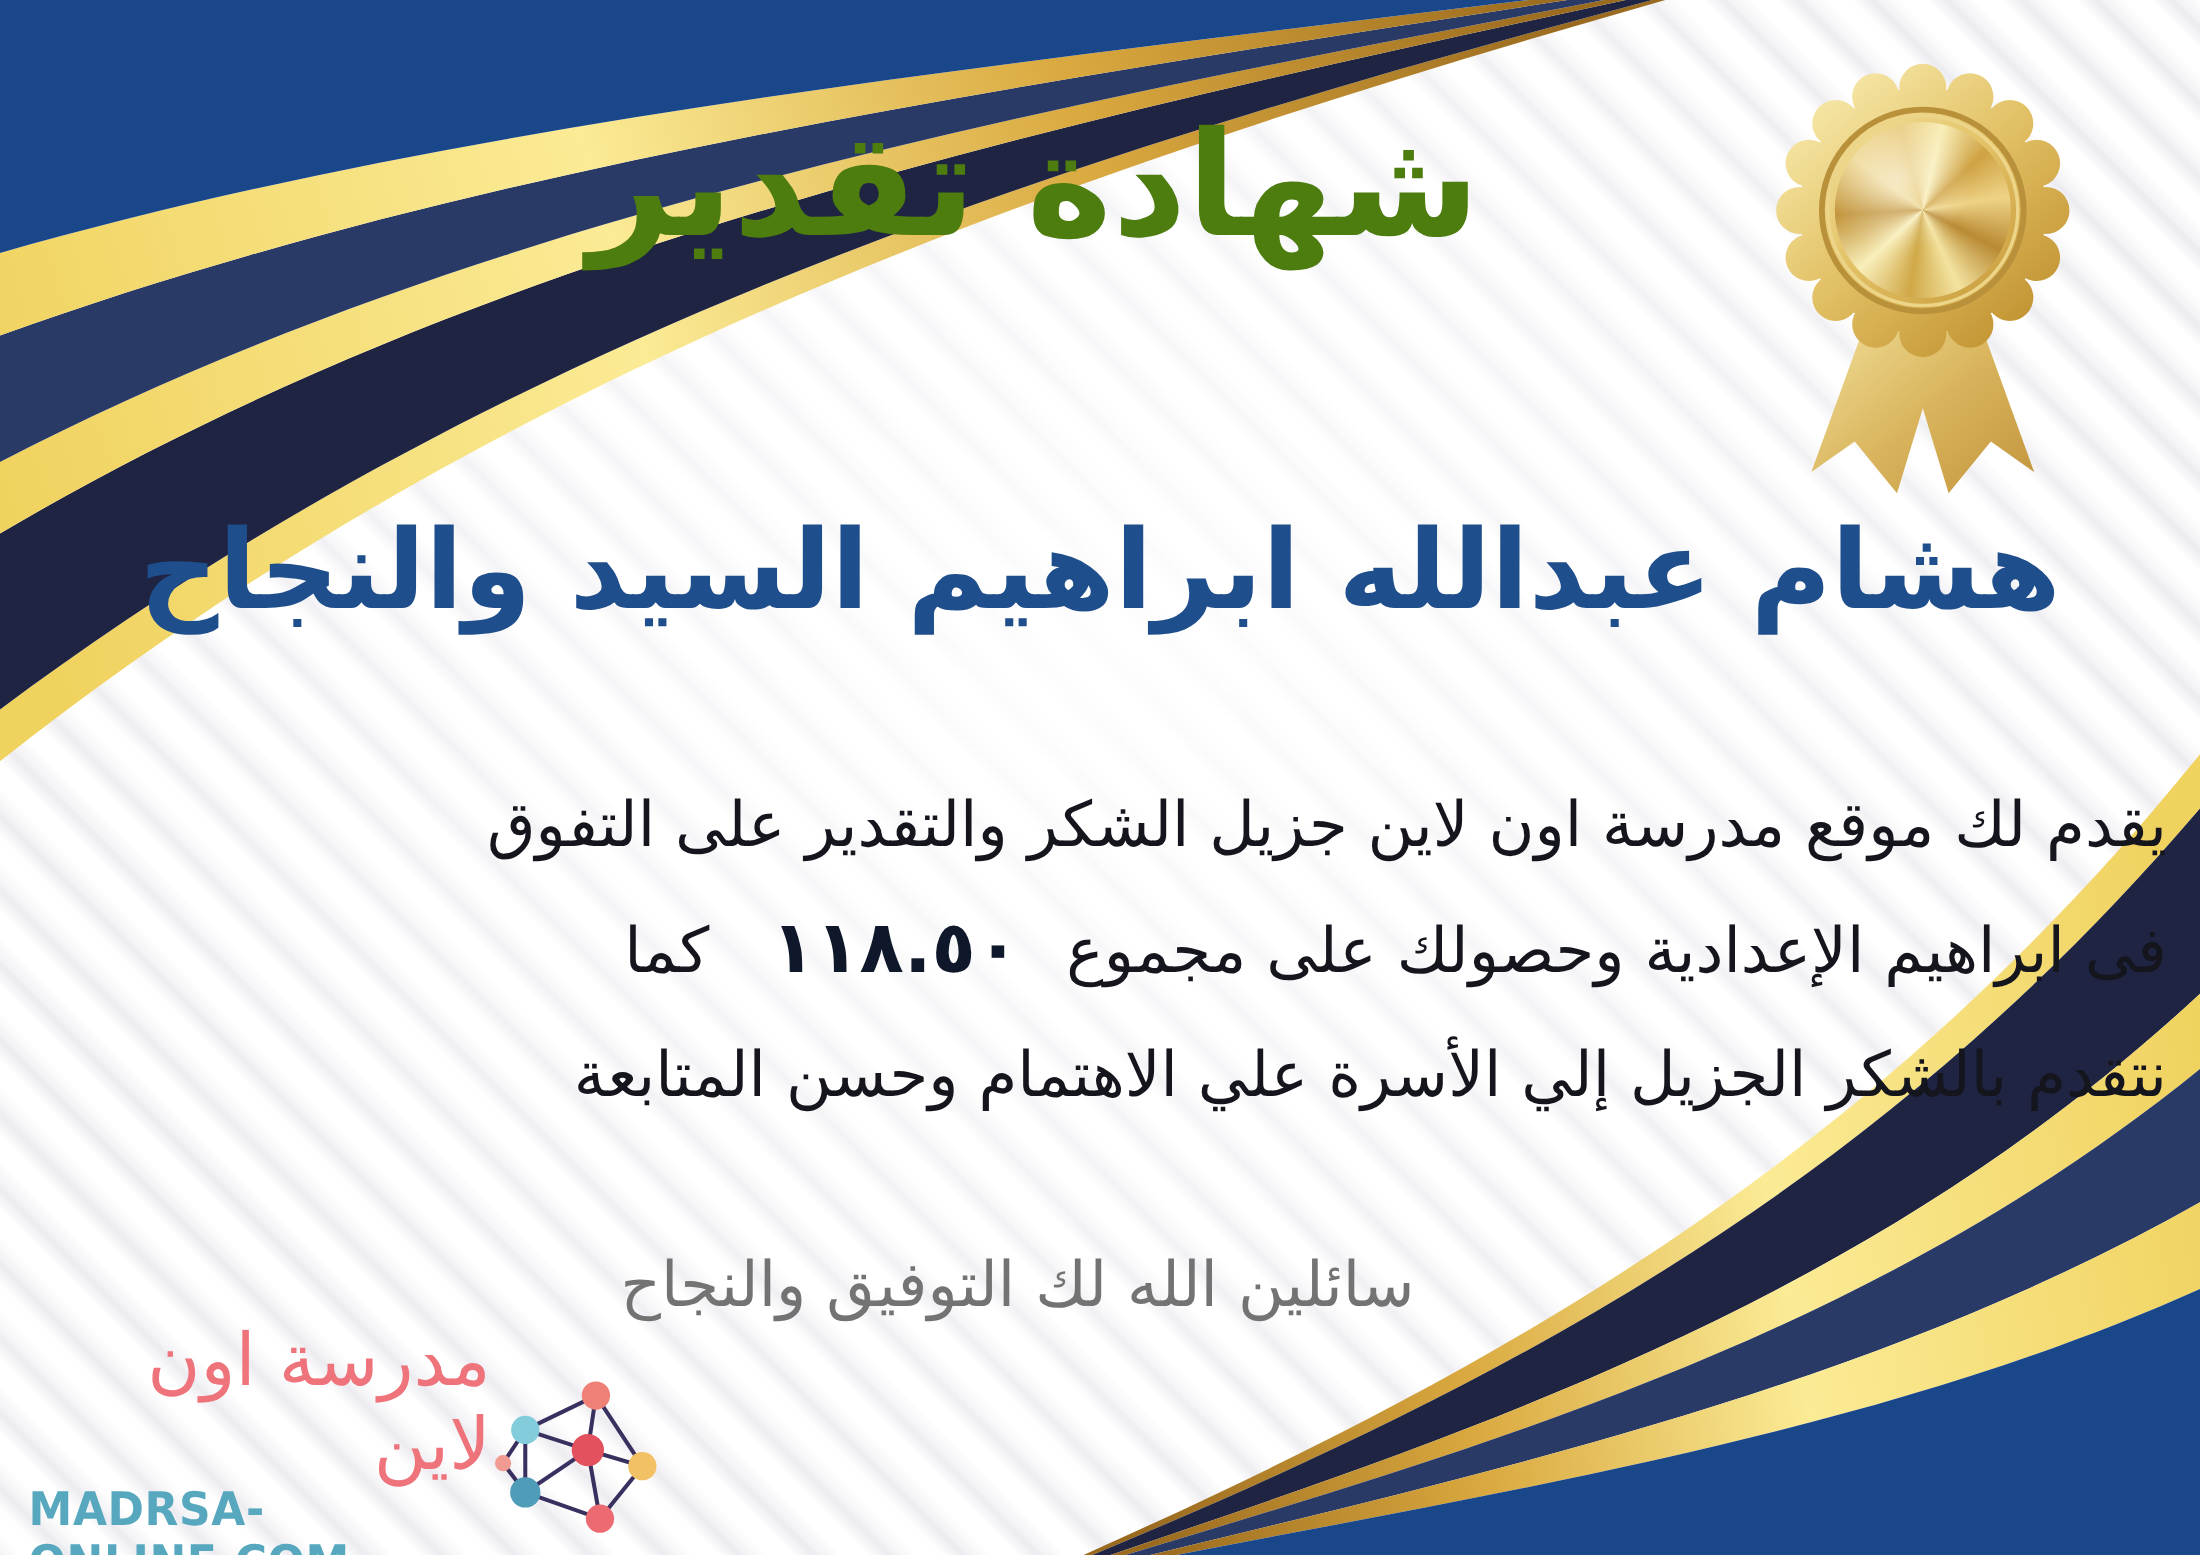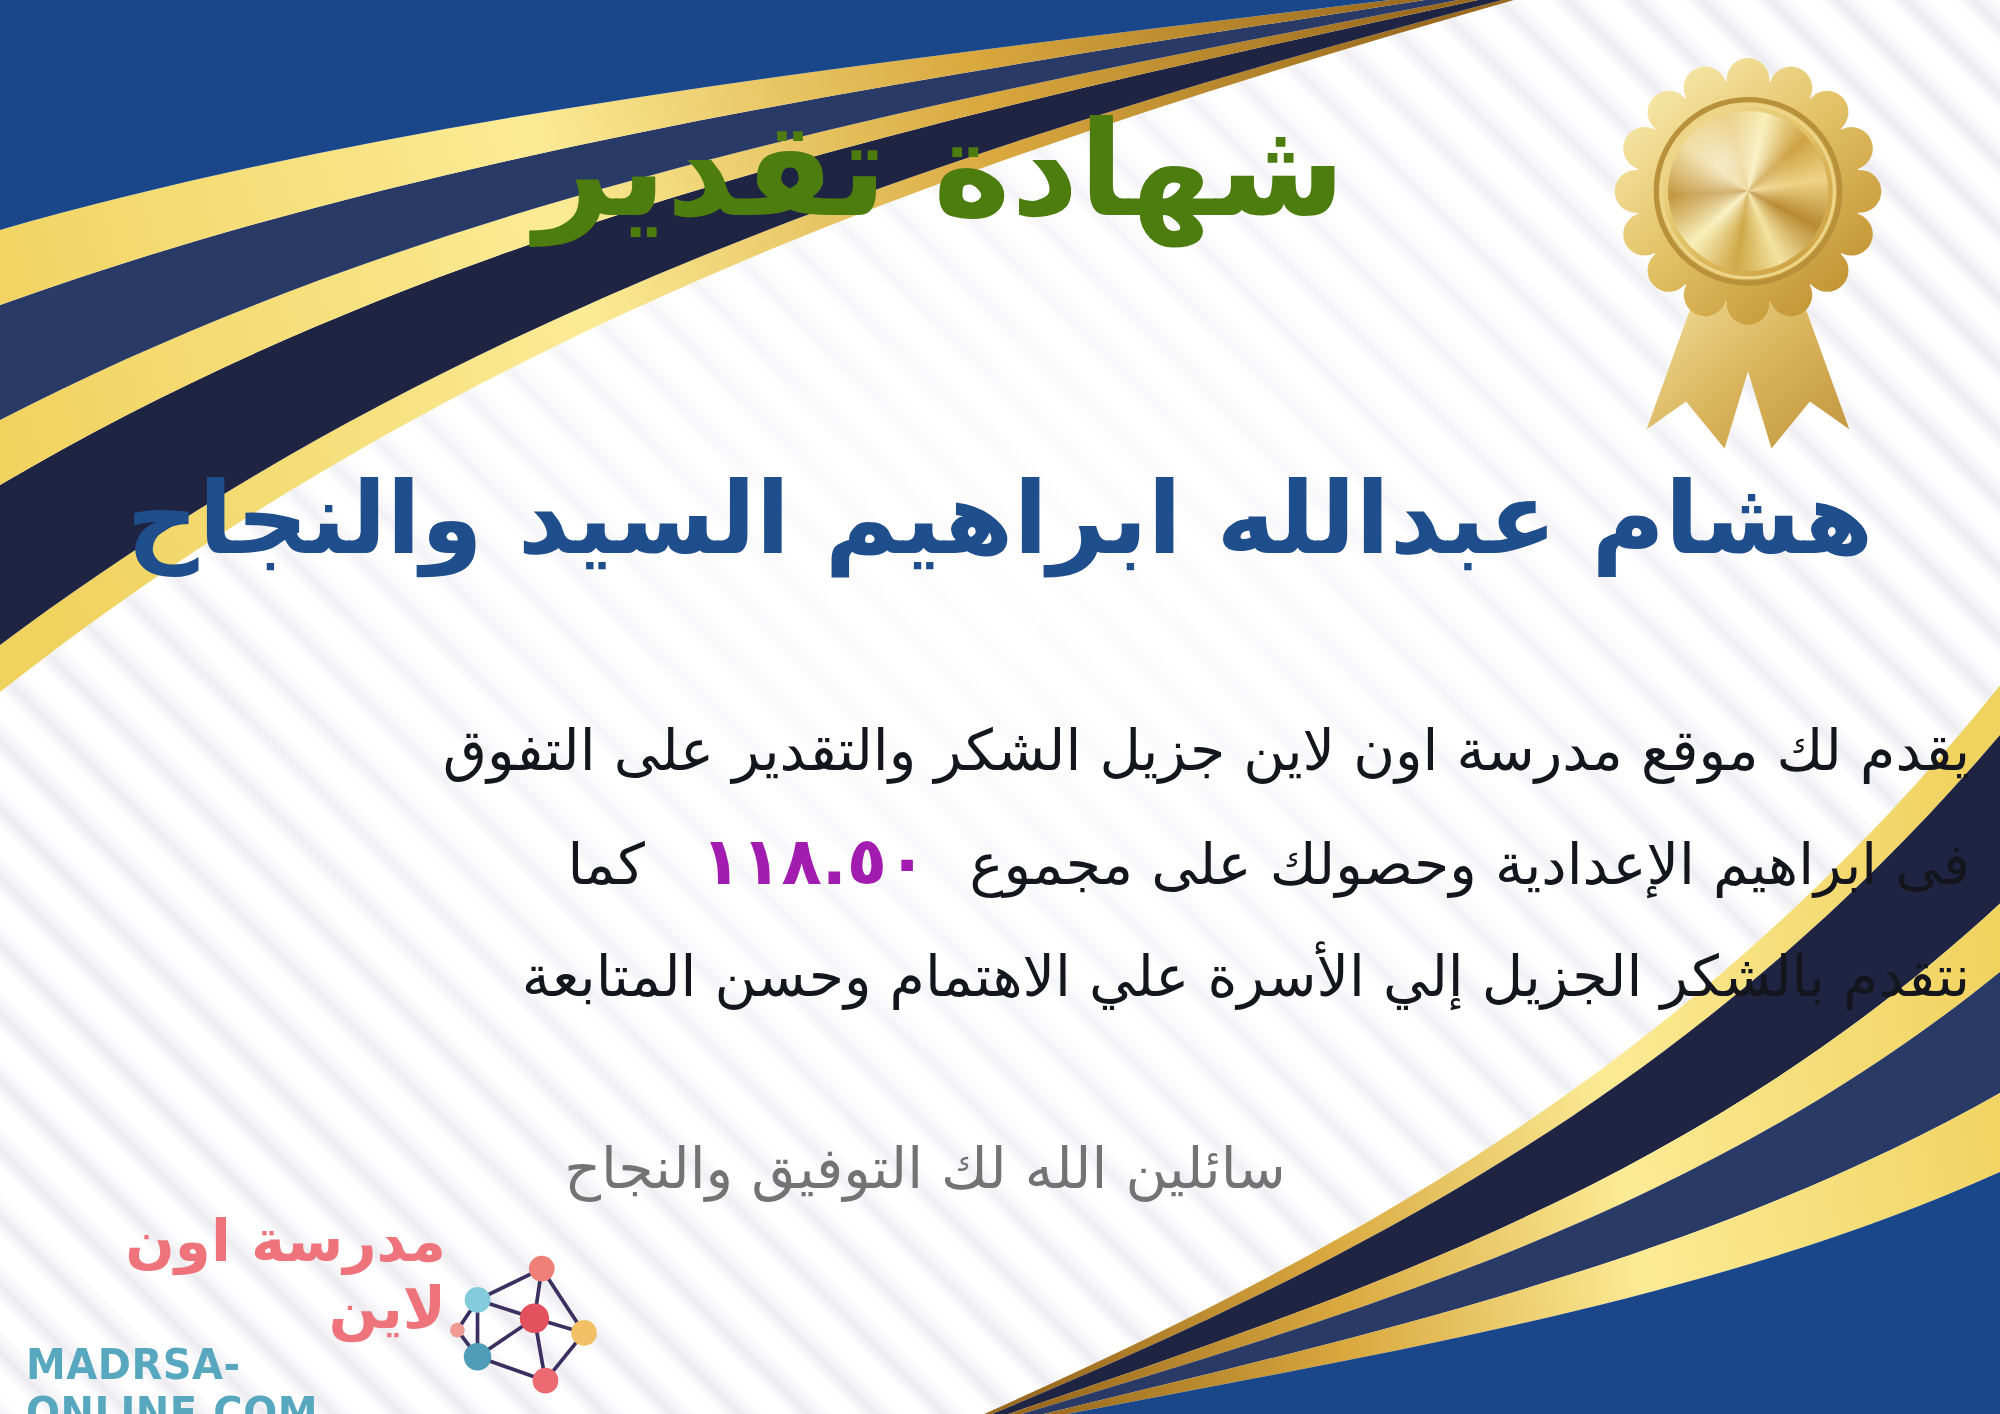--- a/index.html
+++ b/index.html
@@ -41,35 +41,35 @@
   }
   .name{
     left:0;top:460px;width:100%;
     font-size:100px;font-weight:bold;color:#1f4e8c;
   }
   .body-block{position:absolute;left:30px;top:694px;width:1940px;}
   .bline{
     margin:0;text-align:right;font-size:57px;line-height:112px;color:#15151e;
   }
   .score{
-    font-size:66px;font-weight:bold;color:#a21caf;margin:0 42px;
+    font-size:66px;font-weight:bold;color:#0f172a;margin:0 42px;
   }
   .word-kama{margin-right:14px;margin-left:42px;}
   .closing{
     left:0;top:1112px;width:1850px;
     font-size:57px;line-height:112px;color:#737373;
   }
   
   .logo{
     position:absolute;left:26px;bottom:8px;width:580px;height:170px;
     display:flex;align-items:center;
   }
   .logo-text{width:420px;display:flex;flex-direction:column;align-items:center;}
   .logo-ar{
-    font-size:58px;font-weight:bold;color:#ee737b;line-height:1.15;
+    font-size:66px;font-weight:normal;color:#ee737b;line-height:1.15;
   }
   .logo-en{
     font-size:40px;font-weight:bold;color:#57a8bf;letter-spacing:.5px;
     font-family:"DejaVu Sans",sans-serif;transform:scaleY(1.05);
   }
   .logo-icon{width:156px;height:156px;margin-left:4px;}
 </style>
 </head>
 <body>
 

